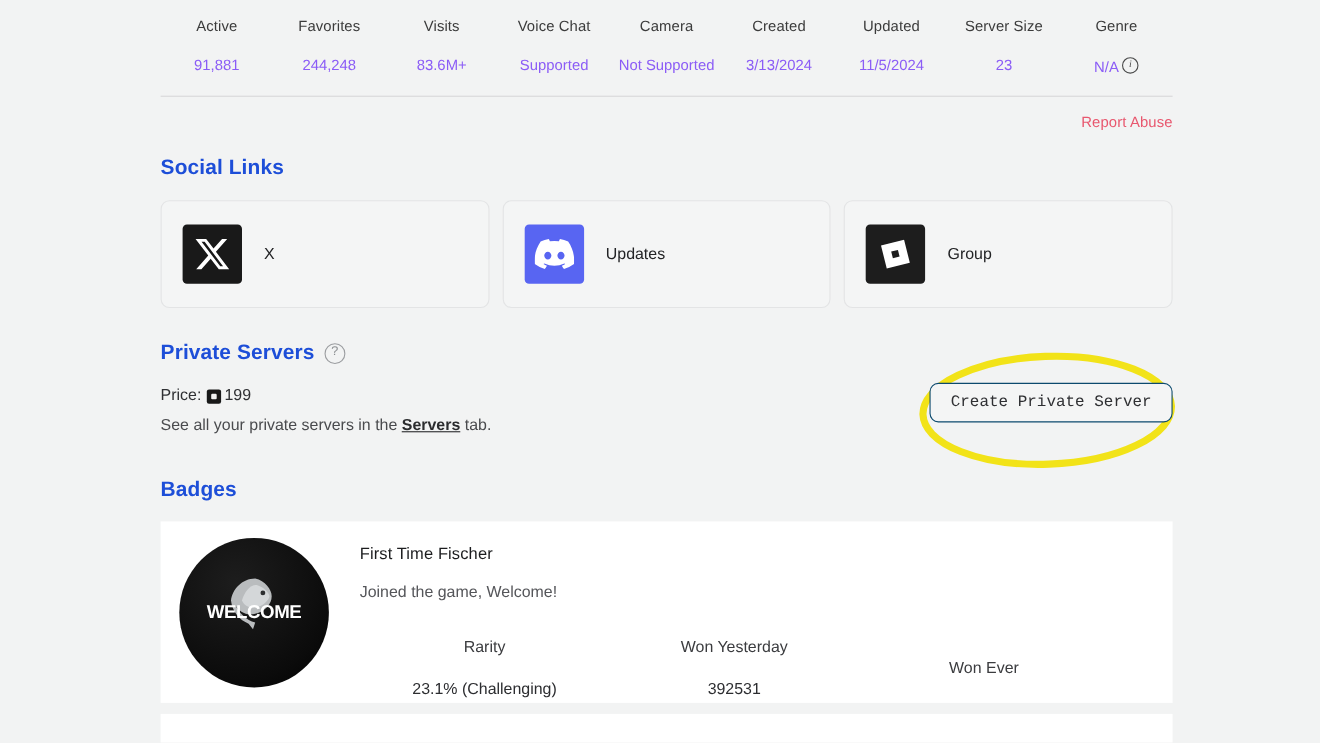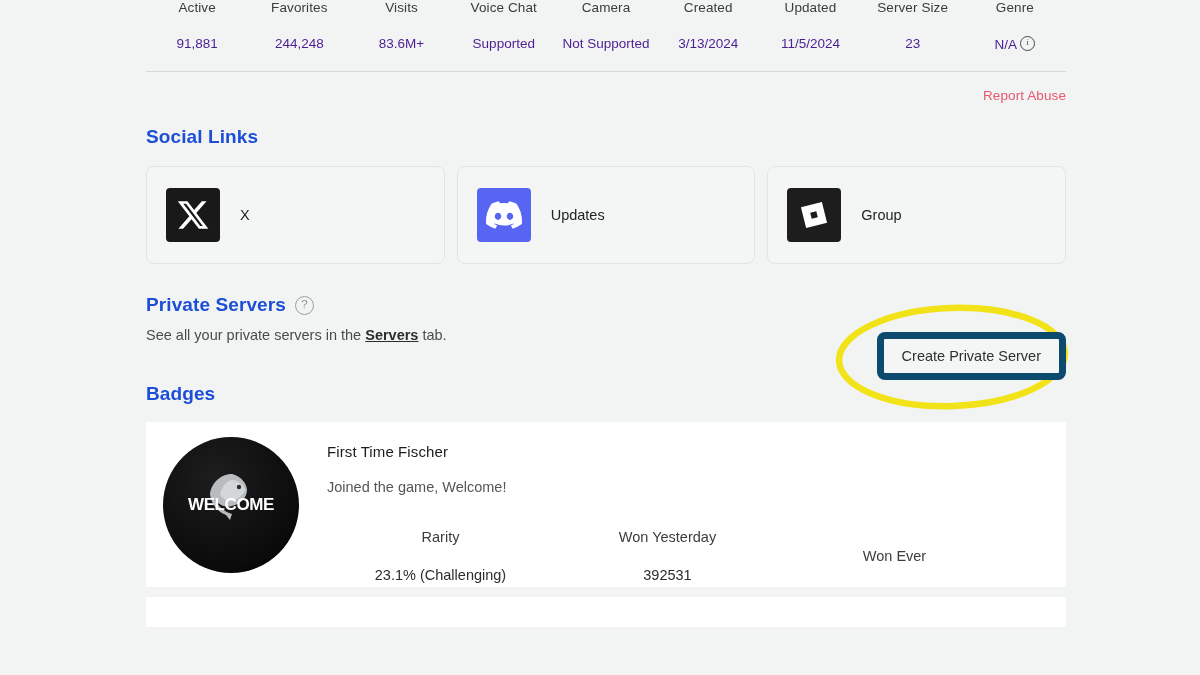--- a/index.html
+++ b/index.html
@@ -20,35 +20,35 @@
     left: 146px;
     top: 0;
     width: 920px;
     height: 675px;
   }
 
   
   .stats {
     display: flex;
     width: 100%;
-    padding-top: 0px;
+    padding-top: 16px;
   }
   .stat {
     flex: 1 1 0;
     text-align: center;
   }
   .stat-label {
     font-size: 13.5px;
     color: #3b3b3b;
     line-height: 16px;
     letter-spacing: .1px;
   }
   .stat-value {
     font-size: 13.5px;
-    color: #4c1d95;
+    color: #8b5cf6;
     line-height: 16px;
     margin-top: 20px;
     white-space: nowrap;
   }
   .info-circle {
     display: inline-block;
     width: 13px;
     height: 13px;
     border: 1.2px solid #4a4a4a;
     border-radius: 50%;
@@ -188,26 +188,26 @@
     line-height: 23px;
     margin-top: 8px;
   }
   .ps-desc b { color: #2b2c2e; text-decoration: underline; }
 
   .create-btn {
     position: absolute;
     right: 0px;
     top: 38px;
     padding: 9px 18px;
-    border: 7px solid #0c4a6e;
+    border: 1px solid #0c4a6e;
     border-radius: 8px;
     background: #f4f5f5;
     font-size: 14.5px;
     color: #2f3033;
-    font-family: Liberation Sans, sans-serif;
+    font-family: Liberation Mono, monospace;
     cursor: pointer;
     white-space: nowrap;
   }
   .annotation-ellipse {
     position: absolute;
     right: -15px;
     top: 5px;
     pointer-events: none;
   }
 
@@ -383,20 +383,25 @@
 
     </div>
   </div>
 
   <div class="ps-wrap">
     <div class="heading-row">
       <span class="section-title">Private Servers</span>
       <span class="qmark"></span>
     </div>
 
+    <div class="ps-price">
+      <span>Price:</span>
+      <span class="robux"></span>
+      <span>199</span>
+    </div>
 
     <div class="ps-desc">
       <div><span>See all your private servers in the </span><b>Servers</b><span> tab.</span></div>
     </div>
 
     <svg class="annotation-ellipse" width="250" height="120" viewBox="0 0 250 120">
       <ellipse cx="121" cy="58" rx="113" ry="49" fill="none" stroke="#f2e318" stroke-width="6.5" stroke-linecap="round" transform="rotate(-2 121 58)"></ellipse>
     </svg>
 
     <button class="create-btn">Create Private Server</button>

